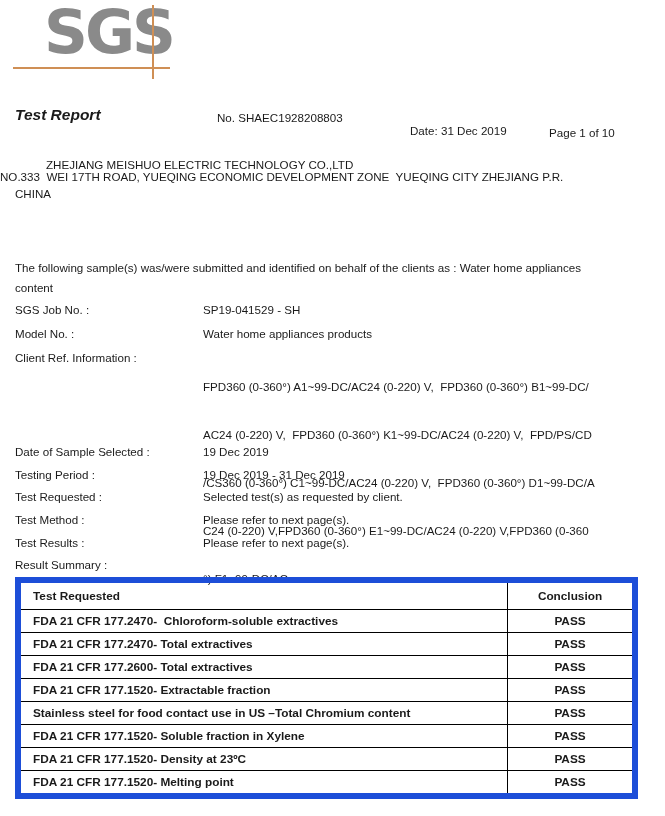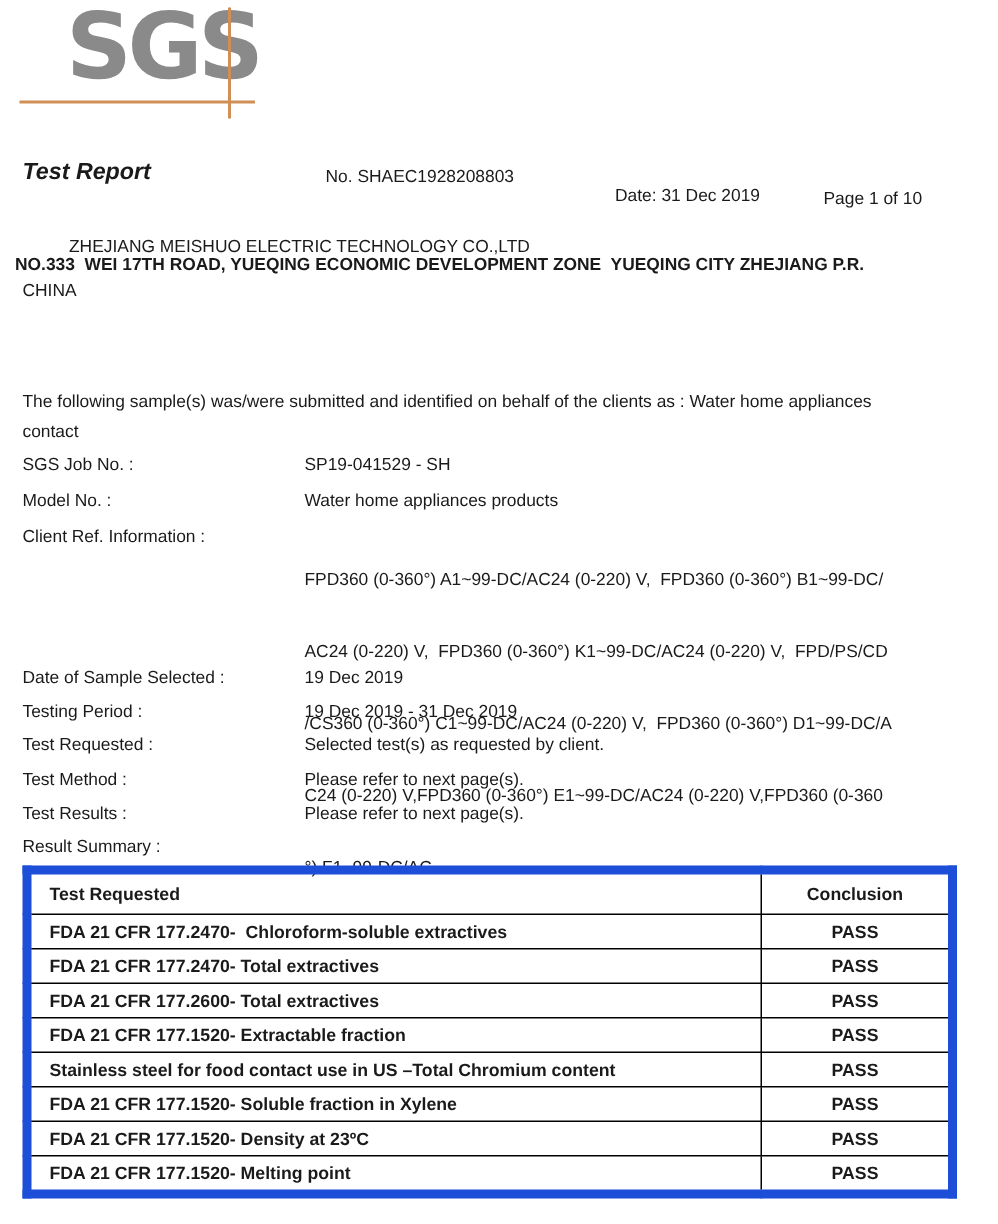--- a/index.html
+++ b/index.html
@@ -18,21 +18,21 @@
   .logo-hline{position:absolute;left:13px;top:67px;width:157px;height:2px;background:#cf8f55;}
   .logo-vline{position:absolute;left:152px;top:5px;width:2px;height:74px;background:#cf8f55;}
 
   
   .title{left:15px;top:106px;font-size:15.5px;line-height:18px;font-weight:bold;font-style:italic;}
   .hno{left:217px;top:111px;}
   .hdate{left:410px;top:124px;}
   .hpage{left:549px;top:126px;}
 
   .company{left:15px;top:158px;margin-left:31px;}
-  .addr1{left:10px;top:170px;font-weight:bold;}
+  .addr1{left:0;top:170px;}
   .addr2{left:15px;top:187px;}
 
   .intro1{left:15px;top:261px;}
   .intro2{left:15px;top:281px;}
 
   .flabel{left:15px;}
   .fvalue{left:203px;}
   .multiline div{line-height:20px;}
 
   .summary-label{left:15px;top:558px;}
@@ -63,21 +63,21 @@
   <div class="abs title">Test Report</div>
   <div class="abs hno">No. SHAEC1928208803</div>
   <div class="abs hdate">Date: 31 Dec 2019</div>
   <div class="abs hpage">Page 1 of 10</div>
 
   <div class="abs company">ZHEJIANG MEISHUO ELECTRIC TECHNOLOGY CO.,LTD</div>
   <div class="abs addr1">NO.333  WEI 17TH ROAD, YUEQING ECONOMIC DEVELOPMENT ZONE  YUEQING CITY ZHEJIANG P.R.</div>
   <div class="abs addr2">CHINA</div>
 
   <div class="abs intro1">The following sample(s) was/were submitted and identified on behalf of the clients as : Water home appliances</div>
-  <div class="abs intro2">contact</div>
+  <div class="abs intro2">content</div>
 
   <div class="abs flabel" style="top:303px">SGS Job No. :</div>
   <div class="abs fvalue" style="top:303px">SP19-041529 - SH</div>
 
   <div class="abs flabel" style="top:327px">Model No. :</div>
   <div class="abs fvalue" style="top:327px">Water home appliances products</div>
 
   <div class="abs flabel" style="top:351px">Client Ref. Information :</div>
   <div class="abs fvalue multiline" style="top:349px">
     <div>FPD360 (0-360°) A1~99-DC/AC24 (0-220) V,  FPD360 (0-360°) B1~99-DC/</div>

